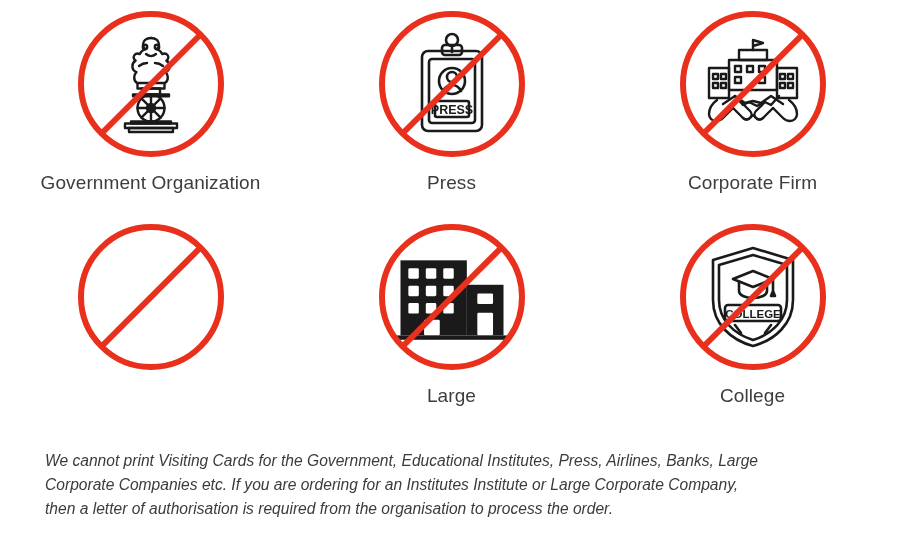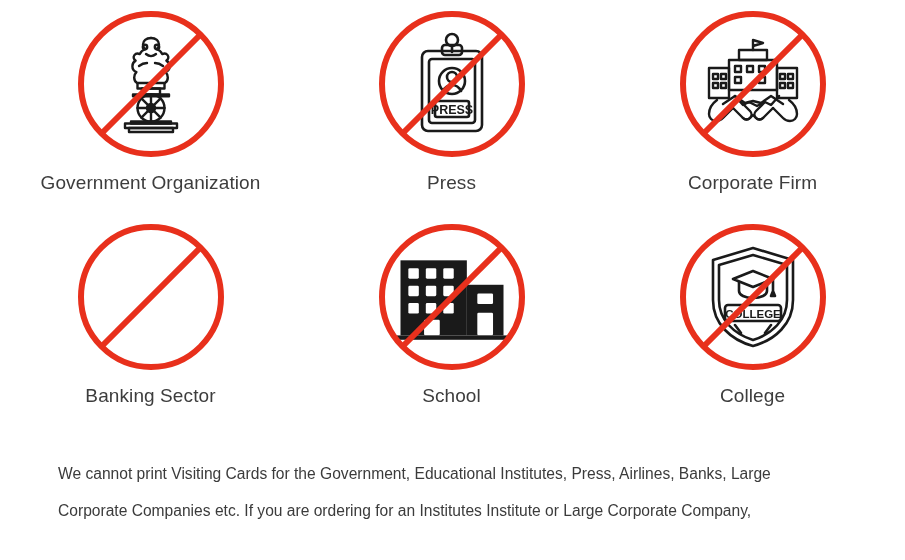--- a/index.html
+++ b/index.html
@@ -74,21 +74,22 @@
   .note {
     position: absolute;
     left: 44px;
     top: 448px;
     width: 830px;
     font-size: 15.6px;
     line-height: 23px;
     color: #3b3b3b;
   }
   .note p {
-    margin: 14px;
+    margin: 1px;
+    font-style: italic;
   }
 </style>
 </head>
 <body>
 
 <div class="page">
 
   <div class="grid">
 
     <div class="cell">
@@ -171,21 +172,20 @@
       <div class="caption">Corporate Firm</div>
     </div>
 
     <div class="cell">
       <div class="badge">
         <svg class="ban" viewBox="0 0 152 152" fill="none" stroke="#e8301c" stroke-width="6">
           <circle cx="76" cy="76" r="70"></circle>
           <line x1="26" y1="126" x2="126" y2="26"></line>
         </svg>
       </div>
-      <div class="caption">Banking Sector</div>
     </div>
 
     <div class="cell">
       <div class="badge">
         <div class="icon-wrap">
           <svg class="icon" width="126" height="100" viewBox="0 0 126 100" fill="none" stroke="#1a1a1a" stroke-width="2.6" stroke-linecap="round" stroke-linejoin="round">
             <rect x="4" y="8" width="76" height="86" fill="#1a1a1a" stroke="none"></rect>
             <rect x="80" y="36" width="42" height="58" fill="#1a1a1a" stroke="none"></rect>
             <g fill="#ffffff" stroke="none">
               <rect x="13" y="17" width="12" height="12" rx="1.5"></rect>
@@ -202,21 +202,21 @@
               <rect x="92" y="68" width="18" height="26" rx="1.5"></rect>
             </g>
             <rect x="0" y="94" width="126" height="5" fill="#1a1a1a" stroke="none"></rect>
           </svg>
         </div>
         <svg class="ban" viewBox="0 0 152 152" fill="none" stroke="#e8301c" stroke-width="6">
           <circle cx="76" cy="76" r="70"></circle>
           <line x1="26" y1="126" x2="126" y2="26"></line>
         </svg>
       </div>
-      <div class="caption">School</div>
+      <div class="caption">Large</div>
     </div>
 
     <div class="cell">
       <div class="badge">
         <div class="icon-wrap">
           <svg class="icon" width="96" height="104" viewBox="0 0 96 104" fill="none" stroke="#1a1a1a" stroke-width="2.6" stroke-linecap="round" stroke-linejoin="round">
             <path d="M48 3L8 15v40c0 24 18 40 40 46 22-6 40-22 40-46V15L48 3z"></path>
             <path d="M48 10L14 20v35c0 20 15 34 34 40 19-6 34-20 34-40V20L48 10z"></path>
             <path d="M48 26L28 34l20 8 20-8-20-8z"></path>
             <path d="M34 37v9c0 4 6 7 14 7s14-3 14-7v-9"></path>
@@ -232,15 +232,16 @@
         </svg>
       </div>
       <div class="caption">College</div>
     </div>
 
   </div>
 
   <div class="note">
     <p>We cannot print Visiting Cards for the Government, Educational Institutes, Press, Airlines, Banks, Large</p>
     <p>Corporate Companies etc. If you are ordering for an Institutes Institute or Large Corporate Company,</p>
+    <p>then a letter of authorisation is required from the organisation to process the order.</p>
   </div>
 
 </div>
 
 </body></html>

